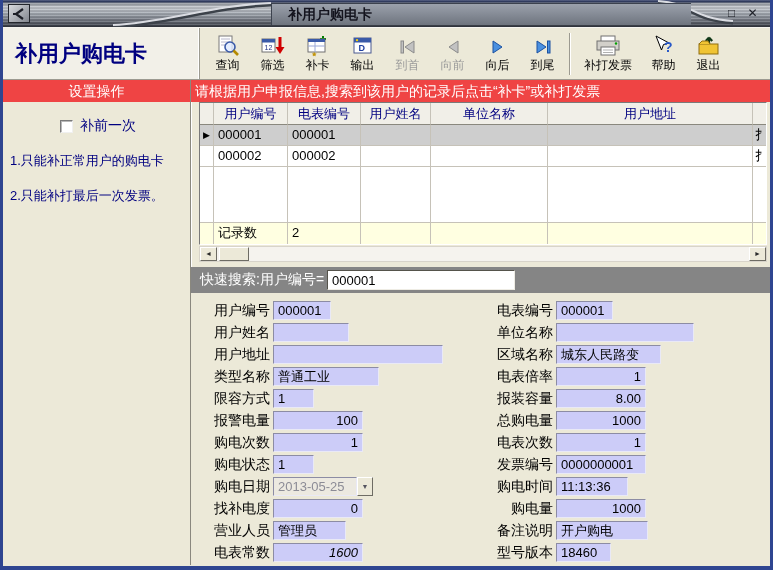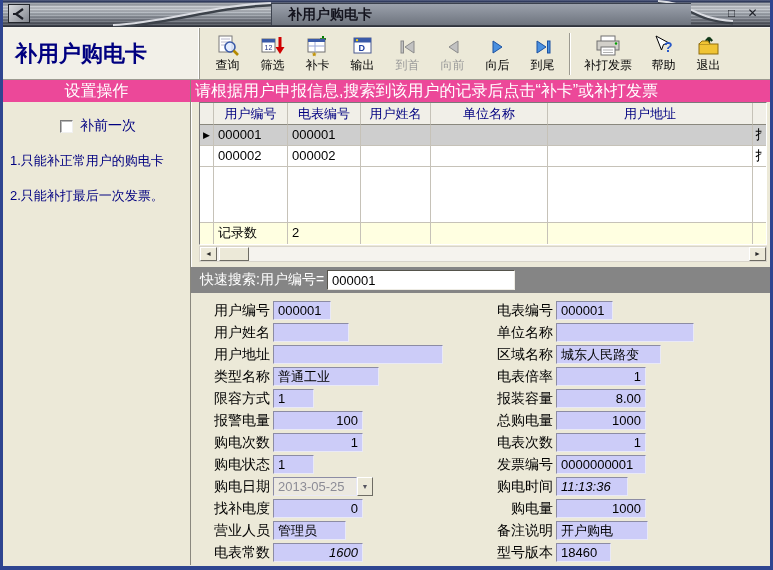--- a/index.html
+++ b/index.html
@@ -31,21 +31,21 @@
   .tb-btn { width:45px; height:48px; display:flex; flex-direction:column; align-items:center; justify-content:center;
     font-size:12px; color:#000; }
   .tb-btn.wide { width:66px; }
   .tb-btn.disabled { color:#9a9a9a;font-family:Liberation Serif, serif; }
   .tb-icon { height:23px; display:flex; align-items:flex-end; }
   .tb-sep { width:2px; height:42px; margin:0 4px; border-left:1px solid #9c9a90; border-right:1px solid #ffffff; }
 
   
   .content { display:flex; height:485px; }
   .sidebar { width:188px; border-right:1px solid #8a887e; box-shadow:1px 0 0 #ffffff; display:flex; flex-direction:column; }
-  .panel-header { height:22px; background:#ec4899; color:#fff; font-size:16px; line-height:22px; }
+  .panel-header { height:22px; background:#ef4444; color:#fff; font-size:14px; line-height:22px; }
   .sidebar .panel-header { text-align:center; }
   .checkbox-row { margin:15px 0 0 57px; display:flex; align-items:center; gap:7px; color:#000080; font-size:14px; }
   .checkbox { width:13px; height:13px; background:#fff; border:1px solid;
     border-color:#7a7a7a #f0f0f0 #f0f0f0 #7a7a7a; box-shadow:inset 1px 1px 0 #b8b8b8; }
   .note { color:#000080; font-size:13px; margin:17px 4px 0 7px; white-space:nowrap; }
 
   .main { flex:1; display:flex; flex-direction:column; overflow:hidden; }
   .main .panel-header { padding-left:4px; }
 
   
@@ -388,21 +388,21 @@
             <div class="frow">
               <label class="flabel">电表次数</label>
               <div class="ffield right" style="width: 90px;">1</div>
             </div>
             <div class="frow">
               <label class="flabel">发票编号</label>
               <div class="ffield" style="width: 90px;">0000000001</div>
             </div>
             <div class="frow">
               <label class="flabel">购电时间</label>
-              <div class="ffield" style="width: 72px; font-style: italic;">11:13:36</div>
+              <div class="ffield" style="width: 72px;">11:13:36</div>
             </div>
             <div class="frow">
               <label class="flabel">购电量</label>
               <div class="ffield right" style="width: 90px;">1000</div>
             </div>
             <div class="frow">
               <label class="flabel">备注说明</label>
               <div class="ffield" style="width: 92px;">开户购电</div>
             </div>
             <div class="frow">

